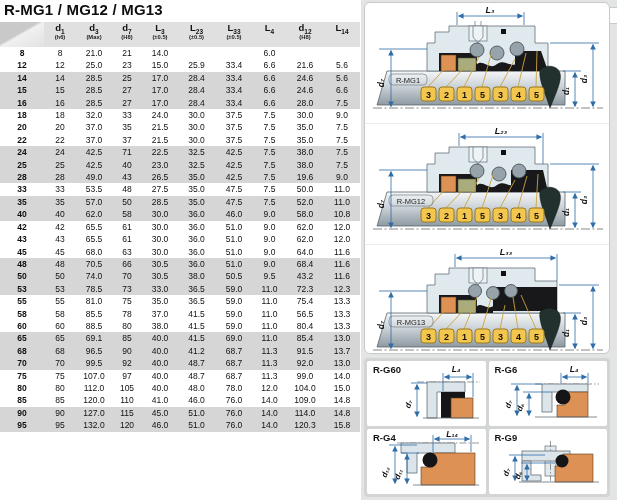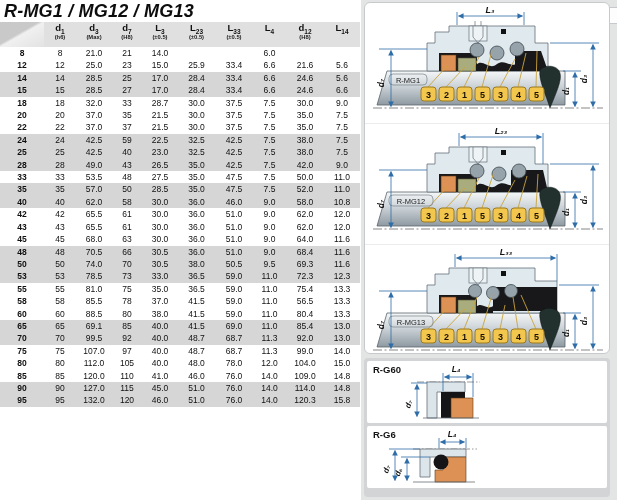--- a/index.html
+++ b/index.html
@@ -1,22 +1,22 @@
 <!DOCTYPE html>
 <html><head>
 <meta charset="utf-8">
 <style>
   html,body{margin:0;padding:0;}
   body{
     width:617px;height:500px;position:relative;overflow:hidden;
     background:#ffffff;font-family:"Liberation Sans", sans-serif;color:#111;
   }
   .page-title{
-    position:absolute;top:1px;left:4px;font-size:18px;font-weight:bold;
-    letter-spacing:.2px;color:#0d0d0d;white-space:nowrap;font-style:italic;
+    position:absolute;top:1px;left:4px;font-size:15px;font-weight:bold;
+    letter-spacing:.2px;color:#0d0d0d;white-space:nowrap;
   }
   
   .table-wrap{position:absolute;top:22px;left:0;width:360px;}
   table{border-collapse:collapse;table-layout:fixed;width:360px;}
   thead th{
     background:#e0e0e0;height:24px;padding:1px 0 0 0;vertical-align:top;
     font-size:9.5px;font-weight:bold;text-align:center;line-height:10px;
   }
   thead th.corner{
     background:linear-gradient(to bottom right,#c9c9c9 44%,#f0f0f0 50%,#e2e2e2 100%);
@@ -37,21 +37,21 @@
   }
   .corner-tab{
     position:absolute;left:244px;top:7px;width:14px;height:15px;background:#fdfdfd;
     border:1px solid #c7cacc;border-radius:3px;
   }
   .seal{width:244px;height:116px;}
   .seal + .seal{border-top:1px solid #ececec;}
   .bottom-panel{
     position:absolute;left:3px;top:358px;width:246px;height:139px;background:#d2d4d5;
     border-radius:4px;box-sizing:border-box;padding:3px;
-    display:grid;grid-template-columns:1fr;grid-template-rows:1fr 1fr;gap:3px;
+    display:grid;grid-template-columns:1fr 1fr;grid-template-rows:1fr 1fr;gap:3px;
   }
   .dbox{position:relative;background:#fff;border-radius:2px;overflow:hidden;}
   .dbox-label{position:absolute;top:3px;left:6px;font-size:9.5px;font-weight:bold;color:#141414;}
   .dbox svg{position:absolute;left:0;top:0;}
   svg text{font-family:"Liberation Sans", sans-serif;}
   .dimtxt{font-style:italic;font-weight:bold;fill:#121212;}
   .badge-num{font-weight:bold;fill:#1a1205;}
 </style>
 </head>
 <body>
@@ -128,26 +128,38 @@
           <td>15</td>
           <td>28.5</td>
           <td>27</td>
           <td>17.0</td>
           <td>28.4</td>
           <td>33.4</td>
           <td>6.6</td>
           <td>24.6</td>
           <td>6.6</td>
         </tr>
+        <tr class="g">
+          <td class="c0">16</td>
+          <td>16</td>
+          <td>28.5</td>
+          <td>27</td>
+          <td>17.0</td>
+          <td>28.4</td>
+          <td>33.4</td>
+          <td>6.6</td>
+          <td>28.0</td>
+          <td>7.5</td>
+        </tr>
         <tr>
           <td class="c0">18</td>
           <td>18</td>
           <td>32.0</td>
           <td>33</td>
-          <td>28.7</td>
+          <td>24.0</td>
           <td>30.0</td>
           <td>37.5</td>
           <td>7.5</td>
           <td>30.0</td>
           <td>9.0</td>
         </tr>
         <tr>
           <td class="c0">20</td>
           <td>20</td>
           <td>37.0</td>
@@ -168,21 +180,21 @@
           <td>30.0</td>
           <td>37.5</td>
           <td>7.5</td>
           <td>35.0</td>
           <td>7.5</td>
         </tr>
         <tr class="g">
           <td class="c0">24</td>
           <td>24</td>
           <td>42.5</td>
-          <td>59</td>
+          <td>71</td>
           <td>22.5</td>
           <td>32.5</td>
           <td>42.5</td>
           <td>7.5</td>
           <td>38.0</td>
           <td>7.5</td>
         </tr>
         <tr class="g">
           <td class="c0">25</td>
           <td>25</td>
@@ -197,21 +209,21 @@
         </tr>
         <tr class="g">
           <td class="c0">28</td>
           <td>28</td>
           <td>49.0</td>
           <td>43</td>
           <td>26.5</td>
           <td>35.0</td>
           <td>42.5</td>
           <td>7.5</td>
-          <td>42.0</td>
+          <td>19.6</td>
           <td>9.0</td>
         </tr>
         <tr>
           <td class="c0">33</td>
           <td>33</td>
           <td>53.5</td>
           <td>48</td>
           <td>27.5</td>
           <td>35.0</td>
           <td>47.5</td>
@@ -293,21 +305,21 @@
         </tr>
         <tr class="g">
           <td class="c0">50</td>
           <td>50</td>
           <td>74.0</td>
           <td>70</td>
           <td>30.5</td>
           <td>38.0</td>
           <td>50.5</td>
           <td>9.5</td>
-          <td>69.3</td>
+          <td>43.2</td>
           <td>11.6</td>
         </tr>
         <tr class="g">
           <td class="c0">53</td>
           <td>53</td>
           <td>78.5</td>
           <td>73</td>
           <td>33.0</td>
           <td>36.5</td>
           <td>59.0</td>
@@ -355,20 +367,32 @@
           <td class="c0">65</td>
           <td>65</td>
           <td>69.1</td>
           <td>85</td>
           <td>40.0</td>
           <td>41.5</td>
           <td>69.0</td>
           <td>11.0</td>
           <td>85.4</td>
           <td>13.0</td>
+        </tr>
+        <tr class="g">
+          <td class="c0">68</td>
+          <td>68</td>
+          <td>96.5</td>
+          <td>90</td>
+          <td>40.0</td>
+          <td>41.2</td>
+          <td>68.7</td>
+          <td>11.3</td>
+          <td>91.5</td>
+          <td>13.7</td>
         </tr>
         <tr class="g">
           <td class="c0">70</td>
           <td>70</td>
           <td>99.5</td>
           <td>92</td>
           <td>40.0</td>
           <td>48.7</td>
           <td>68.7</td>
           <td>11.3</td>

